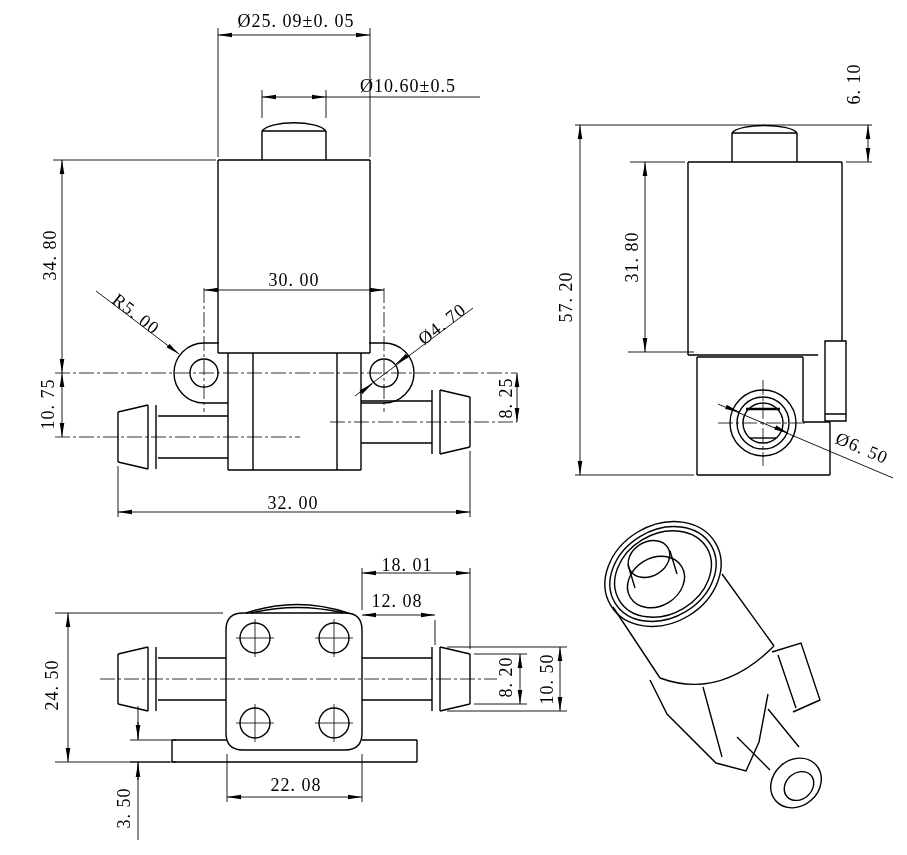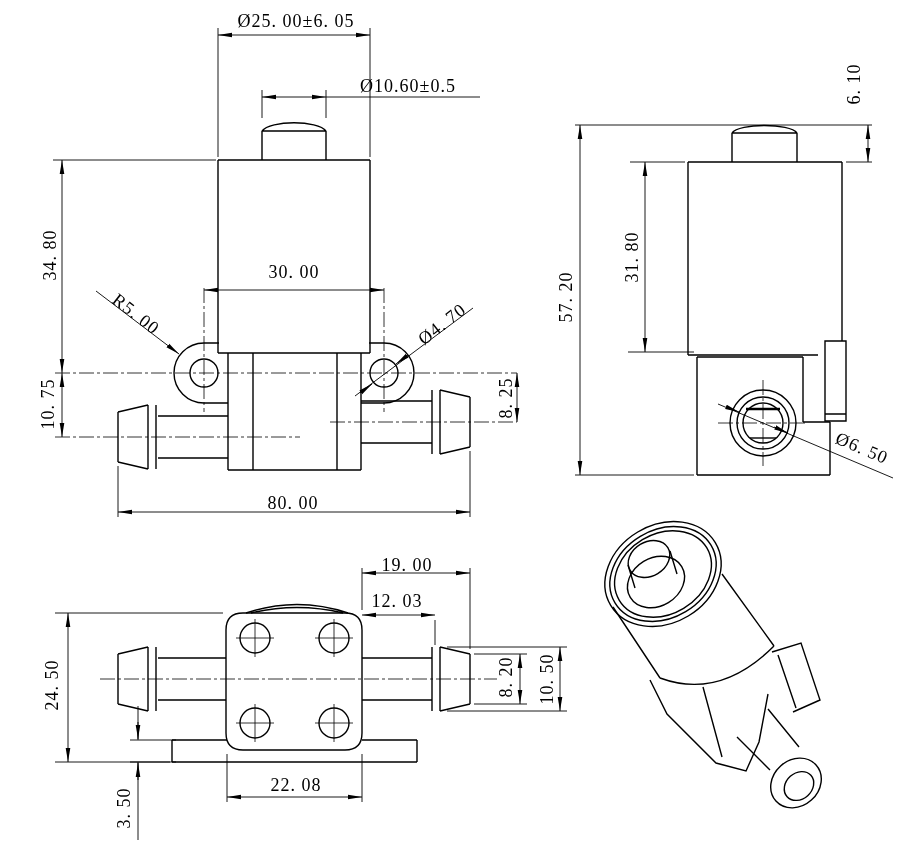--- a/index.html
+++ b/index.html
@@ -171,34 +171,34 @@
     <path d="M628,565 L635,588 M670,551 L677,574"></path>
     <path d="M613,607 L660,678 M722,574 L774,646 M660,678 Q720,700 774,646"></path>
     <path d="M650,680 L667,714 L716,763 L746,771 L759,742 L768,694 M703,687 L722,757"></path>
     <path d="M737,737 L770,770 M768,709 L799,747"></path>
     <ellipse cx="796" cy="783" rx="27" ry="23" transform="rotate(-42 796 783)"></ellipse>
     <ellipse cx="799" cy="786" rx="16" ry="13" transform="rotate(-42 799 786)"></ellipse>
     <path d="M772,652 L801,643 L820,700 L793,712 M778,655 L796,708"></path>
   </g>
 </svg>
 
-<div class="dim" style="left:296px;top:21px">Ø25. 00±6. 05</div>
+<div class="dim" style="left:296px;top:21px">Ø25. 09±0. 05</div>
 <div class="dim" style="left:408px;top:86px">Ø10.60±0.5</div>
 <div class="dim rN90" style="left:50px;top:255px">34. 80</div>
-<div class="dim" style="left:294px;top:272px">30. 00</div>
+<div class="dim" style="left:294px;top:280px">30. 00</div>
 <div class="dim r38" style="left:136px;top:314px">R5. 00</div>
 <div class="dim rN38" style="left:442px;top:324px">Ø4. 70</div>
 <div class="dim rN90" style="left:48px;top:404px">10. 75</div>
 <div class="dim rN90" style="left:506px;top:398px">8. 25</div>
-<div class="dim" style="left:293px;top:503px">80. 00</div>
+<div class="dim" style="left:293px;top:503px">32. 00</div>
 
 <div class="dim rN90" style="left:854px;top:84px">6. 10</div>
 <div class="dim rN90" style="left:566px;top:297px">57. 20</div>
 <div class="dim rN90" style="left:632px;top:257px">31. 80</div>
 <div class="dim r22" style="left:862px;top:448px">Ø6. 50</div>
 
-<div class="dim" style="left:407px;top:565px">19. 00</div>
-<div class="dim" style="left:397px;top:601px">12. 03</div>
+<div class="dim" style="left:407px;top:565px">18. 01</div>
+<div class="dim" style="left:397px;top:601px">12. 08</div>
 <div class="dim rN90" style="left:52px;top:685px">24. 50</div>
 <div class="dim rN90" style="left:506px;top:677px">8. 20</div>
 <div class="dim rN90" style="left:547px;top:679px">10. 50</div>
 <div class="dim" style="left:296px;top:785px">22. 08</div>
 <div class="dim rN90" style="left:124px;top:808px">3. 50</div>
 
 </body></html>

